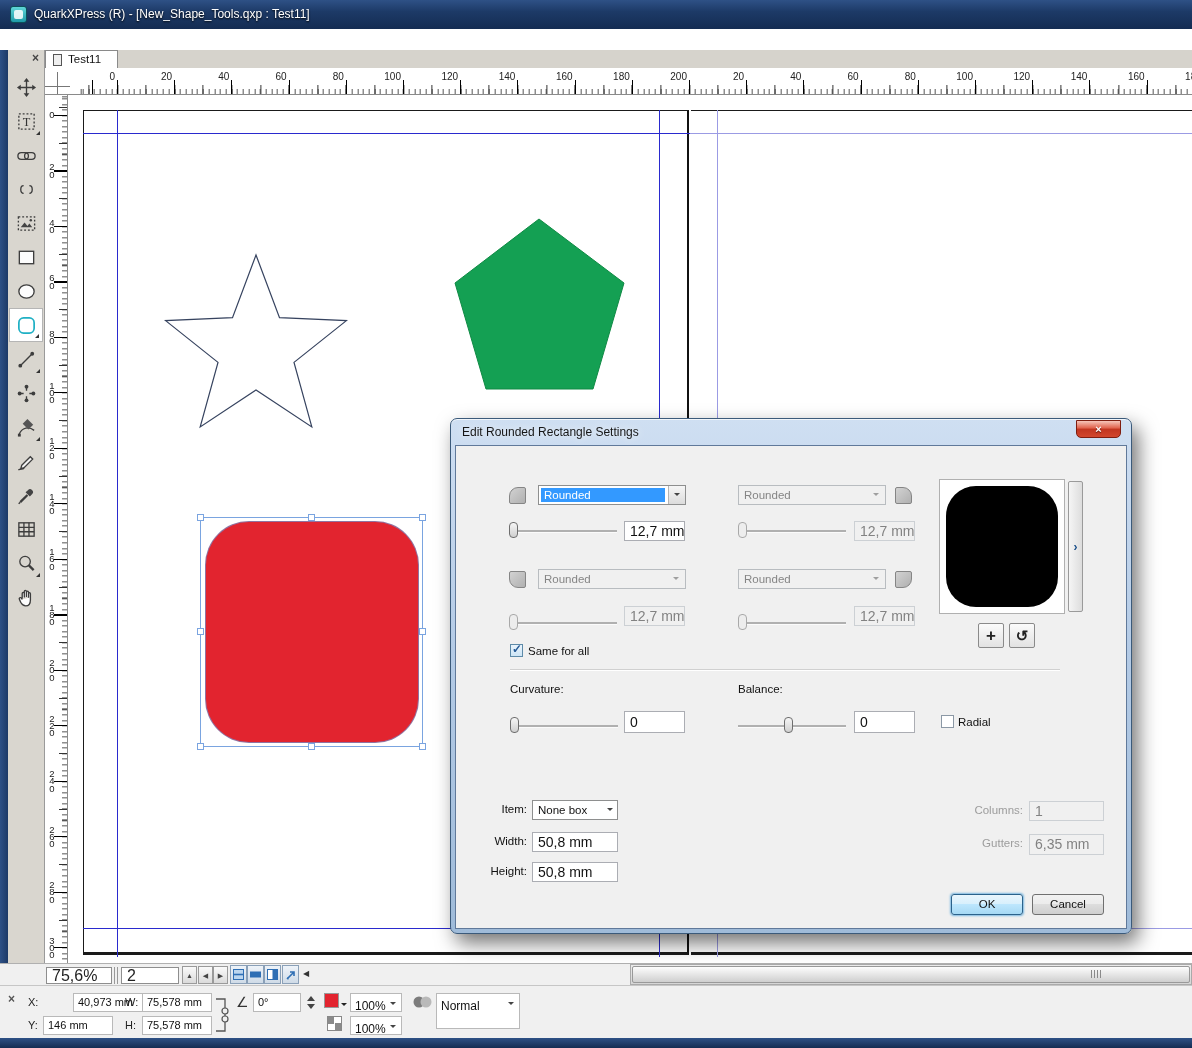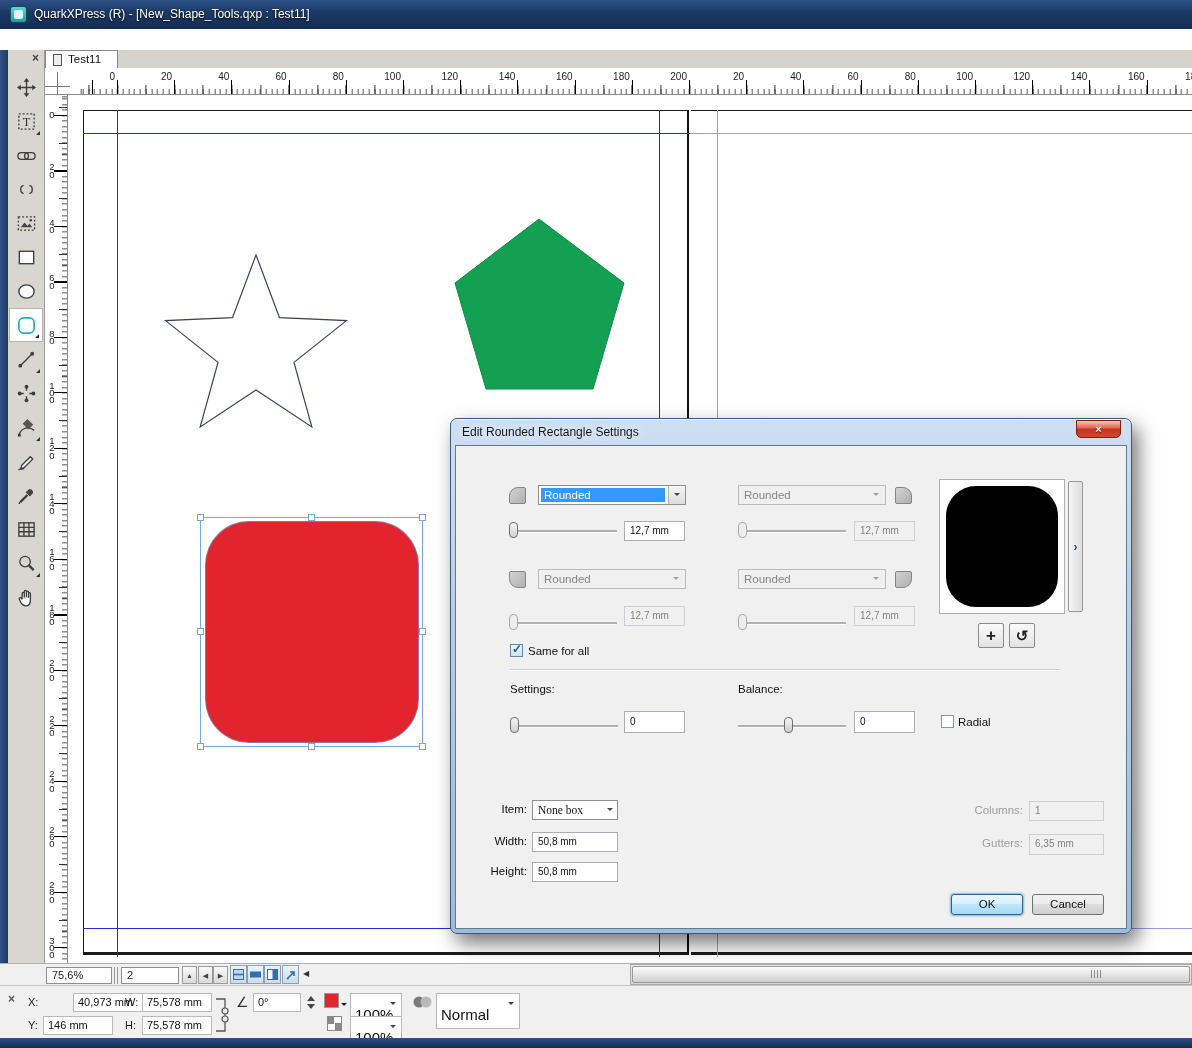--- a/index.html
+++ b/index.html
@@ -64,21 +64,21 @@
     background:linear-gradient(#cfdff2 0%,#b4cbe6 45%,#9fbbd9 100%);
     border:1px solid #3b5a7a;box-shadow:6px 9px 20px rgba(0,0,0,.55), inset 0 1px 0 rgba(255,255,255,.7);z-index:10;}
   .dlg-title{position:absolute;left:11px;top:6px;font-size:12px;color:#161616;text-shadow:0 0 8px rgba(255,255,255,.95);}
   .dlg-close{position:absolute;right:10px;top:1px;width:45px;height:18px;border-radius:0 0 5px 5px;
     background:linear-gradient(#f6c5ba 0%,#e0604a 45%,#c13520 50%,#d2462d 100%);
     border:1px solid #7e1d10;color:#fff;font-size:11px;font-weight:bold;text-align:center;line-height:16px;text-shadow:0 1px 1px #5e130a;}
   .dlg-body{position:absolute;left:4px;top:26px;right:4px;bottom:4px;background:#f0f0f0;border:1px solid #60799a;}
   .lab{position:absolute;font-size:11.5px;color:#111;white-space:nowrap;}
   .lab.dis{color:#9c9c9c;}
   .lab.r{text-align:right;}
-  .field{position:absolute;background:#fff;border:1px solid #abadb3;font-size:10px;line-height:18px;padding:0 5px;color:#111;white-space:nowrap;}
+  .field{position:absolute;background:#fff;border:1px solid #abadb3;font-size:14px;line-height:18px;padding:0 5px;color:#111;white-space:nowrap;}
   .field.dis{background:#f0f0f0;border-color:#ccd0d4;color:#828282;}
   .combo{position:absolute;background:#fff;border:1px solid #8e8f8f;font-size:11.5px;color:#111;}
   .combo .txt{position:absolute;left:2px;top:2px;bottom:2px;right:20px;padding:0 3px;line-height:14px;white-space:nowrap;}
   .combo.focus .txt{background:#3399ff;color:#fff;}
   .combo .ar{position:absolute;right:0;top:0;bottom:0;width:17px;background:linear-gradient(#f6f6f6,#dcdcdc);border-left:1px solid #b4b4b4;}
   .combo .ar:after{content:"";position:absolute;left:5px;top:7px;border:3.5px solid transparent;border-top-color:#444;}
   .combo.dis{background:#f0f0f0;border-color:#b8bcc0;color:#858585;}
   .combo.dis .txt{color:#858585;}
   .combo.dis .ar{background:none;border-left:none;}
   .combo.dis .ar:after{border-top-color:#9f9f9f;}
@@ -92,33 +92,33 @@
   .cb .chk{position:absolute;left:1px;top:-3px;font-size:12px;font-weight:bold;color:#265a96;}
   .btn{position:absolute;border:1px solid #707070;border-radius:3px;background:linear-gradient(#f2f2f2 0%,#ebebeb 49%,#dddddd 50%,#cfcfcf 100%);font-size:11.5px;text-align:center;color:#111;line-height:19px;}
   .btn.def{border-color:#2c628b;background:linear-gradient(#eaf6fd 0%,#d7effc 49%,#bde6fd 50%,#a6d9f4 100%);box-shadow:0 0 2px 1px #7ab8e0;}
   .sq-btn{position:absolute;border:1px solid #8a8a8a;border-radius:2px;background:linear-gradient(#fbfbfb,#e2e2e2);text-align:center;color:#222;}
   .preview{position:absolute;background:#fff;border:1px solid #b0b0b0;}
   .preview .blk{position:absolute;left:6px;top:6px;right:6px;bottom:6px;background:#000;border-radius:30px;}
   .chev-btn{position:absolute;border:1px solid #9a9a9a;border-radius:2px;background:linear-gradient(90deg,#f5f5f5,#dddddd);color:#1a4f8a;font-weight:bold;font-size:12px;display:flex;align-items:center;justify-content:center;}
   .divline{position:absolute;height:1px;background:#d0d0d0;box-shadow:0 1px 0 #fff;}
   
   .statusbar{position:absolute;left:0;top:963px;width:1192px;height:22px;background:#f0f0f0;border-top:1px solid #b0b0b0;}
-  .sfield{position:absolute;background:#fff;border:1px solid #8e8e8e;font-size:11px;color:#222;padding:0 5px;line-height:15px;}
+  .sfield{position:absolute;background:#fff;border:1px solid #8e8e8e;font-size:16px;color:#222;padding:0 5px;line-height:15px;}
   .sbtn{position:absolute;background:linear-gradient(#fafafa,#dadada);border:1px solid #9a9a9a;font-size:7px;color:#444;text-align:center;}
   .vbtn{position:absolute;width:17px;height:19px;background:linear-gradient(#eef3f9,#cfdbe7);border:1px solid #8aa0b8;display:flex;align-items:center;justify-content:center;}
   .scrollbar{position:absolute;left:630px;top:0px;width:562px;height:21px;background:linear-gradient(#ececec,#d5d5d5);border:1px solid #aaa;}
   .sthumb{position:absolute;left:1px;top:1px;right:1px;bottom:1px;border:1px solid #999;border-radius:2px;background:linear-gradient(#fdfdfd,#cfcfcf);}
   .sgrip{position:absolute;left:50%;top:5px;width:12px;height:8px;margin-left:245px;
     background:repeating-linear-gradient(90deg,#8a8a8a 0 1px,transparent 1px 3px);}
   
   .meas{position:absolute;left:0;top:985px;width:1192px;height:53px;background:#f0f0f0;border-top:1px solid #c6c6c6;}
   .meas .close{position:absolute;left:8px;top:6px;font-size:12px;font-weight:bold;color:#555;}
   .mlab{position:absolute;font-size:11px;color:#222;}
   .mfield{position:absolute;background:#fff;border:1px solid #b9b9b9;font-size:11px;color:#111;padding:0 4px;line-height:17px;white-space:nowrap;}
-  .mcombo{position:absolute;background:#fff;border:1px solid #b9b9b9;font-size:15px;color:#111;padding:12px 4px;line-height:17px;}
+  .mcombo{position:absolute;background:#fff;border:1px solid #b9b9b9;font-size:12px;color:#111;padding:4px 4px;line-height:17px;}
   .mcombo:after{content:"";position:absolute;right:5px;top:8px;border:3.5px solid transparent;border-top-color:#444;}
   .swatch{position:absolute;width:15px;height:15px;border:1px solid #999;}
   .spin{position:absolute;width:11px;height:19px;}
   .spin .u{position:absolute;left:2px;top:3px;border:4px solid transparent;border-bottom:5px solid #444;border-top:none;}
   .spin .d{position:absolute;left:2px;bottom:3px;border:4px solid transparent;border-top:5px solid #444;border-bottom:none;}
   .mini-ar{position:absolute;border:3px solid transparent;border-top-color:#222;}
 </style>
 </head>
 <body>
 
@@ -386,37 +386,37 @@
         <div class="blk"></div>
       </div>
     <div class="chev-btn" style="left:617px;top:62px;width:15px;height:131px;">
         <span>›</span>
       </div>
     <div class="sq-btn" style="left:527px;top:204px;width:26px;height:25px;font-size:17px;font-weight:bold;line-height:23px;"><span>+</span></div>
     <div class="sq-btn" style="left:558px;top:204px;width:26px;height:25px;font-size:15px;font-weight:bold;line-height:23px;"><span>↺</span></div>
 
     <div class="divline" style="left:59px;top:250px;width:550px;"></div>
 
-    <span class="lab" style="left:59px;top:264px;">Settings:</span>
+    <span class="lab" style="left:59px;top:264px;">Curvature:</span>
     <span class="lab" style="left:287px;top:264px;">Balance:</span>
     <div class="slider" style="left:59px;top:298px;width:108px;">
         <div class="track"></div>
         <div class="thumb" style="left:0;"></div>
       </div>
     <div class="field" style="left:173px;top:292px;width:61px;height:22px;line-height:20px;">0</div>
     <div class="slider" style="left:287px;top:298px;width:108px;">
         <div class="track"></div>
         <div class="thumb" style="left:46px;"></div>
       </div>
     <div class="field" style="left:403px;top:292px;width:61px;height:22px;line-height:20px;">0</div>
     <div class="cb" style="left:490px;top:296px;"></div>
     <span class="lab" style="left:507px;top:297px;">Radial</span>
 
     <span class="lab r" style="left:38px;top:384px;width:38px;">Item:</span>
-    <div class="combo" style="left:81px;top:381px;width:86px;height:20px;font-family:Liberation Serif, serif;">
+    <div class="combo" style="left:81px;top:381px;width:86px;height:20px;">
       <span class="txt">None box</span>
       <span class="ar" style="width:15px;background:none;border-left:none;"></span>
     </div>
     <span class="lab r" style="left:36px;top:416px;width:40px;text-align:right;">Width:</span>
     <div class="field" style="left:81px;top:413px;width:86px;height:20px;">50,8 mm</div>
     <span class="lab r" style="left:32px;top:446px;width:44px;">Height:</span>
     <div class="field" style="left:81px;top:443px;width:86px;height:20px;">50,8 mm</div>
 
     <span class="lab r dis" style="left:500px;top:385px;width:72px;">Columns:</span>
     <div class="field dis" style="left:578px;top:382px;width:75px;height:20px;">1</div>

